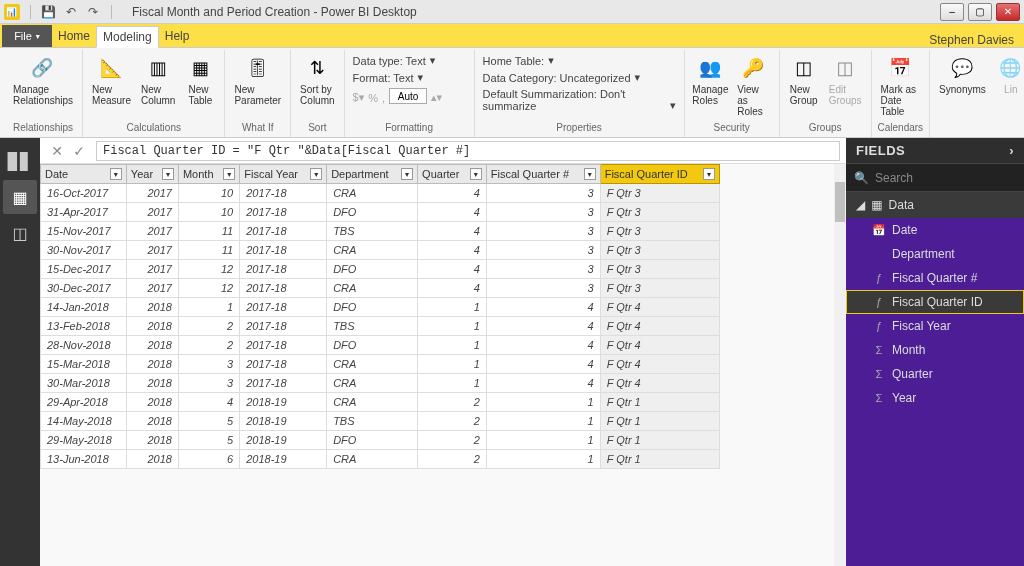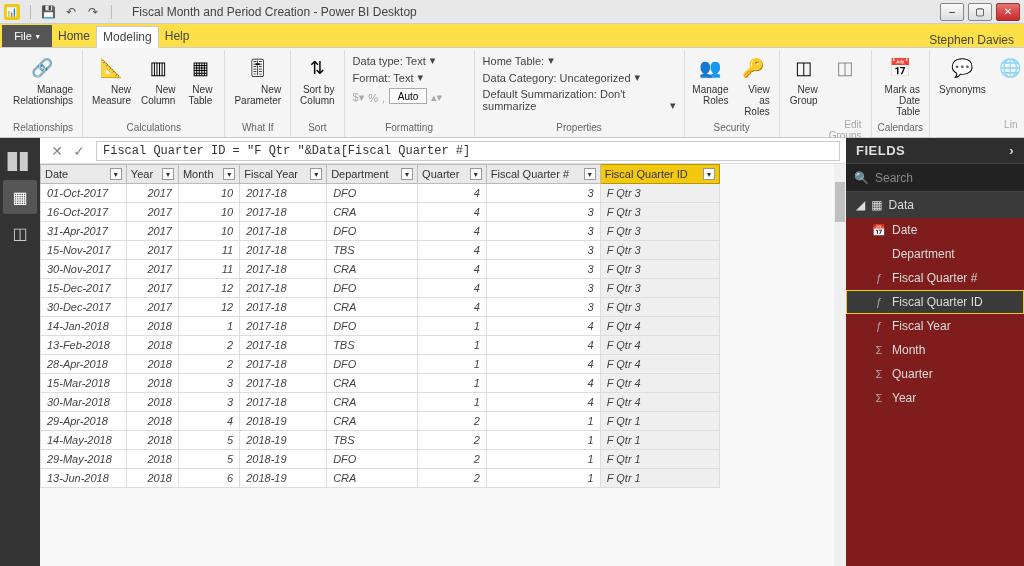--- a/index.html
+++ b/index.html
@@ -24,22 +24,22 @@
 .tab.active { background: #fff; border: 1px solid #ccc; border-bottom: 1px solid #fff; margin-bottom: -1px; }
 .user-name { margin-left: auto; margin-right: 10px; color: #444; font-size: 12px; display: flex; align-items: center; }
 
 
 .ribbon { height: 90px; background: #f5f5f5; border-bottom: 1px solid #ccc; display: flex; padding: 2px 4px 0 4px; }
 .ribbon-group { border-right: 1px solid #ddd; padding: 2px 6px; display: flex; flex-direction: column; justify-content: space-between; }
 .ribbon-group .items { display: flex; gap: 4px; }
 .ribbon-group .label { font-size: 10px; color: #666; text-align: center; padding-bottom: 2px; }
 .rb-btn { display: flex; flex-direction: column; align-items: center; justify-content: flex-start; padding: 2px 3px; min-width: 36px; cursor: pointer; }
 .rb-btn .ico { width: 28px; height: 28px; display: flex; align-items: center; justify-content: center; font-size: 18px; margin-bottom: 2px; }
-.rb-btn .lbl { font-size: 10px; color: #333; text-align: right; line-height: 1.1; }
-.rb-btn.faded .lbl { color: #aaa; margin-top: 35px; }
+.rb-btn .lbl { font-size: 10px; color: #333; text-align: left; line-height: 1.1; }
+.rb-btn.faded .lbl { color: #aaa; }
 .rb-btn.faded .ico { opacity: 0.45; }
 .ribbon-props { padding: 4px 8px; display: flex; flex-direction: column; gap: 4px; font-size: 11px; color: #444; flex: 0 0 auto; border-right: 1px solid #ddd; }
 .ribbon-props .row { display: flex; align-items: flex-end; gap: 4px; }
 .ribbon-props .label-bottom { font-size: 10px; color: #666; text-align: center; margin-top: auto; }
 .fmt-box { display: flex; align-items: center; gap: 4px; }
 .fmt-input { width: 38px; height: 16px; border: 1px solid #aaa; font-size: 10px; text-align: center; }
 
 
 .view-rail { position: absolute; left: 0; top: 138px; bottom: 0; width: 40px; background: #333; display: flex; flex-direction: column; align-items: center; padding-top: 6px; gap: 2px; }
 .view-btn { width: 34px; height: 34px; display: flex; align-items: center; justify-content: center; color: #ccc; font-size: 16px; cursor: pointer; border-radius: 2px; }
@@ -56,21 +56,21 @@
 .grid th { background: #e9e9e9; border: 1px solid #bbb; padding: 3px 4px; text-align: left; font-weight: normal; color: #333; position: relative; white-space: nowrap; }
 .grid th.active { background: #f2c811; border-color: #b89400; }
 .grid th .drop { float: right; width: 12px; height: 12px; background: #fff; border: 1px solid #999; font-size: 8px; display: inline-flex; align-items: center; justify-content: center; margin-left: 4px; }
 .grid td { border: 1px solid #ddd; padding: 3px 6px; background: #fff; color: #444; white-space: nowrap; font-style: italic; }
 .grid td.num { text-align: right; font-style: italic; }
 .grid td.calc { background: #efefef; }
 .scrollbar-v { position: absolute; right: 0; top: 0; bottom: 0; width: 12px; background: #f0f0f0; }
 .scrollbar-v .thumb { position: absolute; top: 18px; width: 10px; left: 1px; height: 40px; background: #c0c0c0; }
 
 
-.fields-pane { position: absolute; right: 0; top: 138px; bottom: 0; width: 178px; background: #7f1d1d; color: #ddd; display: flex; flex-direction: column; }
+.fields-pane { position: absolute; right: 0; top: 138px; bottom: 0; width: 178px; background: #4c1d95; color: #ddd; display: flex; flex-direction: column; }
 .fields-header { height: 26px; background: #2e2e2e; display: flex; align-items: center; padding: 0 10px; font-size: 13px; font-weight: 600; letter-spacing: 0.5px; justify-content: space-between; border-bottom: 1px solid #444; }
 .fields-search { height: 28px; background: #222; display: flex; align-items: center; padding: 0 8px; gap: 6px; color: #888; font-size: 12px; border-bottom: 1px solid #444; }
 .fields-list { flex: 1; overflow: auto; }
 .table-header { padding: 6px 10px; font-size: 12px; display: flex; align-items: center; gap: 6px; background: #3a3a3a; cursor: pointer; }
 .field-item { padding: 5px 10px 5px 26px; font-size: 12px; display: flex; align-items: center; gap: 6px; cursor: pointer; }
 .field-item.selected { outline: 1px solid #f2c811; outline-offset: -1px; background: #3a3a3a; }
 .field-item .sig { width: 14px; text-align: center; font-size: 11px; color: #aaa; }
 </style>
 </head>
 <body>
@@ -263,111 +263,101 @@
           <th><span>Month</span><span class="drop">▾</span></th>
           <th><span>Fiscal Year</span><span class="drop">▾</span></th>
           <th><span>Department</span><span class="drop">▾</span></th>
           <th><span>Quarter</span><span class="drop">▾</span></th>
           <th><span>Fiscal Quarter #</span><span class="drop">▾</span></th>
           <th class="active"><span>Fiscal Quarter ID</span><span class="drop">▾</span></th>
         </tr>
       </thead>
     <tbody id="grid-body">
         <tr>
-          <td>01-Oct-2017</td>
+          <td>16-Oct-2017</td>
           <td class="num">2017</td>
           <td class="num">10</td>
           <td>2017-18</td>
+          <td>CRA</td>
+          <td class="num">4</td>
+          <td class="num">3</td>
+          <td class="calc">F Qtr 3</td>
+        </tr>
+        <tr>
+          <td>31-Apr-2017</td>
+          <td class="num">2017</td>
+          <td class="num">10</td>
+          <td>2017-18</td>
           <td>DFO</td>
           <td class="num">4</td>
           <td class="num">3</td>
           <td class="calc">F Qtr 3</td>
         </tr>
         <tr>
-          <td>16-Oct-2017</td>
-          <td class="num">2017</td>
-          <td class="num">10</td>
-          <td>2017-18</td>
-          <td>CRA</td>
-          <td class="num">4</td>
-          <td class="num">3</td>
-          <td class="calc">F Qtr 3</td>
-        </tr>
-        <tr>
-          <td>31-Apr-2017</td>
-          <td class="num">2017</td>
-          <td class="num">10</td>
+          <td>15-Nov-2017</td>
+          <td class="num">2017</td>
+          <td class="num">11</td>
+          <td>2017-18</td>
+          <td>TBS</td>
+          <td class="num">4</td>
+          <td class="num">3</td>
+          <td class="calc">F Qtr 3</td>
+        </tr>
+        <tr>
+          <td>30-Nov-2017</td>
+          <td class="num">2017</td>
+          <td class="num">11</td>
+          <td>2017-18</td>
+          <td>CRA</td>
+          <td class="num">4</td>
+          <td class="num">3</td>
+          <td class="calc">F Qtr 3</td>
+        </tr>
+        <tr>
+          <td>15-Dec-2017</td>
+          <td class="num">2017</td>
+          <td class="num">12</td>
           <td>2017-18</td>
           <td>DFO</td>
           <td class="num">4</td>
           <td class="num">3</td>
           <td class="calc">F Qtr 3</td>
         </tr>
         <tr>
-          <td>15-Nov-2017</td>
-          <td class="num">2017</td>
-          <td class="num">11</td>
+          <td>30-Dec-2017</td>
+          <td class="num">2017</td>
+          <td class="num">12</td>
+          <td>2017-18</td>
+          <td>CRA</td>
+          <td class="num">4</td>
+          <td class="num">3</td>
+          <td class="calc">F Qtr 3</td>
+        </tr>
+        <tr>
+          <td>14-Jan-2018</td>
+          <td class="num">2018</td>
+          <td class="num">1</td>
+          <td>2017-18</td>
+          <td>DFO</td>
+          <td class="num">1</td>
+          <td class="num">4</td>
+          <td class="calc">F Qtr 4</td>
+        </tr>
+        <tr>
+          <td>13-Feb-2018</td>
+          <td class="num">2018</td>
+          <td class="num">2</td>
           <td>2017-18</td>
           <td>TBS</td>
-          <td class="num">4</td>
-          <td class="num">3</td>
-          <td class="calc">F Qtr 3</td>
-        </tr>
-        <tr>
-          <td>30-Nov-2017</td>
-          <td class="num">2017</td>
-          <td class="num">11</td>
-          <td>2017-18</td>
-          <td>CRA</td>
-          <td class="num">4</td>
-          <td class="num">3</td>
-          <td class="calc">F Qtr 3</td>
-        </tr>
-        <tr>
-          <td>15-Dec-2017</td>
-          <td class="num">2017</td>
-          <td class="num">12</td>
-          <td>2017-18</td>
-          <td>DFO</td>
-          <td class="num">4</td>
-          <td class="num">3</td>
-          <td class="calc">F Qtr 3</td>
-        </tr>
-        <tr>
-          <td>30-Dec-2017</td>
-          <td class="num">2017</td>
-          <td class="num">12</td>
-          <td>2017-18</td>
-          <td>CRA</td>
-          <td class="num">4</td>
-          <td class="num">3</td>
-          <td class="calc">F Qtr 3</td>
-        </tr>
-        <tr>
-          <td>14-Jan-2018</td>
-          <td class="num">2018</td>
-          <td class="num">1</td>
-          <td>2017-18</td>
-          <td>DFO</td>
           <td class="num">1</td>
           <td class="num">4</td>
           <td class="calc">F Qtr 4</td>
         </tr>
         <tr>
-          <td>13-Feb-2018</td>
-          <td class="num">2018</td>
-          <td class="num">2</td>
-          <td>2017-18</td>
-          <td>TBS</td>
-          <td class="num">1</td>
-          <td class="num">4</td>
-          <td class="calc">F Qtr 4</td>
-        </tr>
-        <tr>
-          <td>28-Apr-2018</td>
+          <td>28-Nov-2018</td>
           <td class="num">2018</td>
           <td class="num">2</td>
           <td>2017-18</td>
           <td>DFO</td>
           <td class="num">1</td>
           <td class="num">4</td>
           <td class="calc">F Qtr 4</td>
         </tr>
         <tr>
           <td>15-Mar-2018</td>

